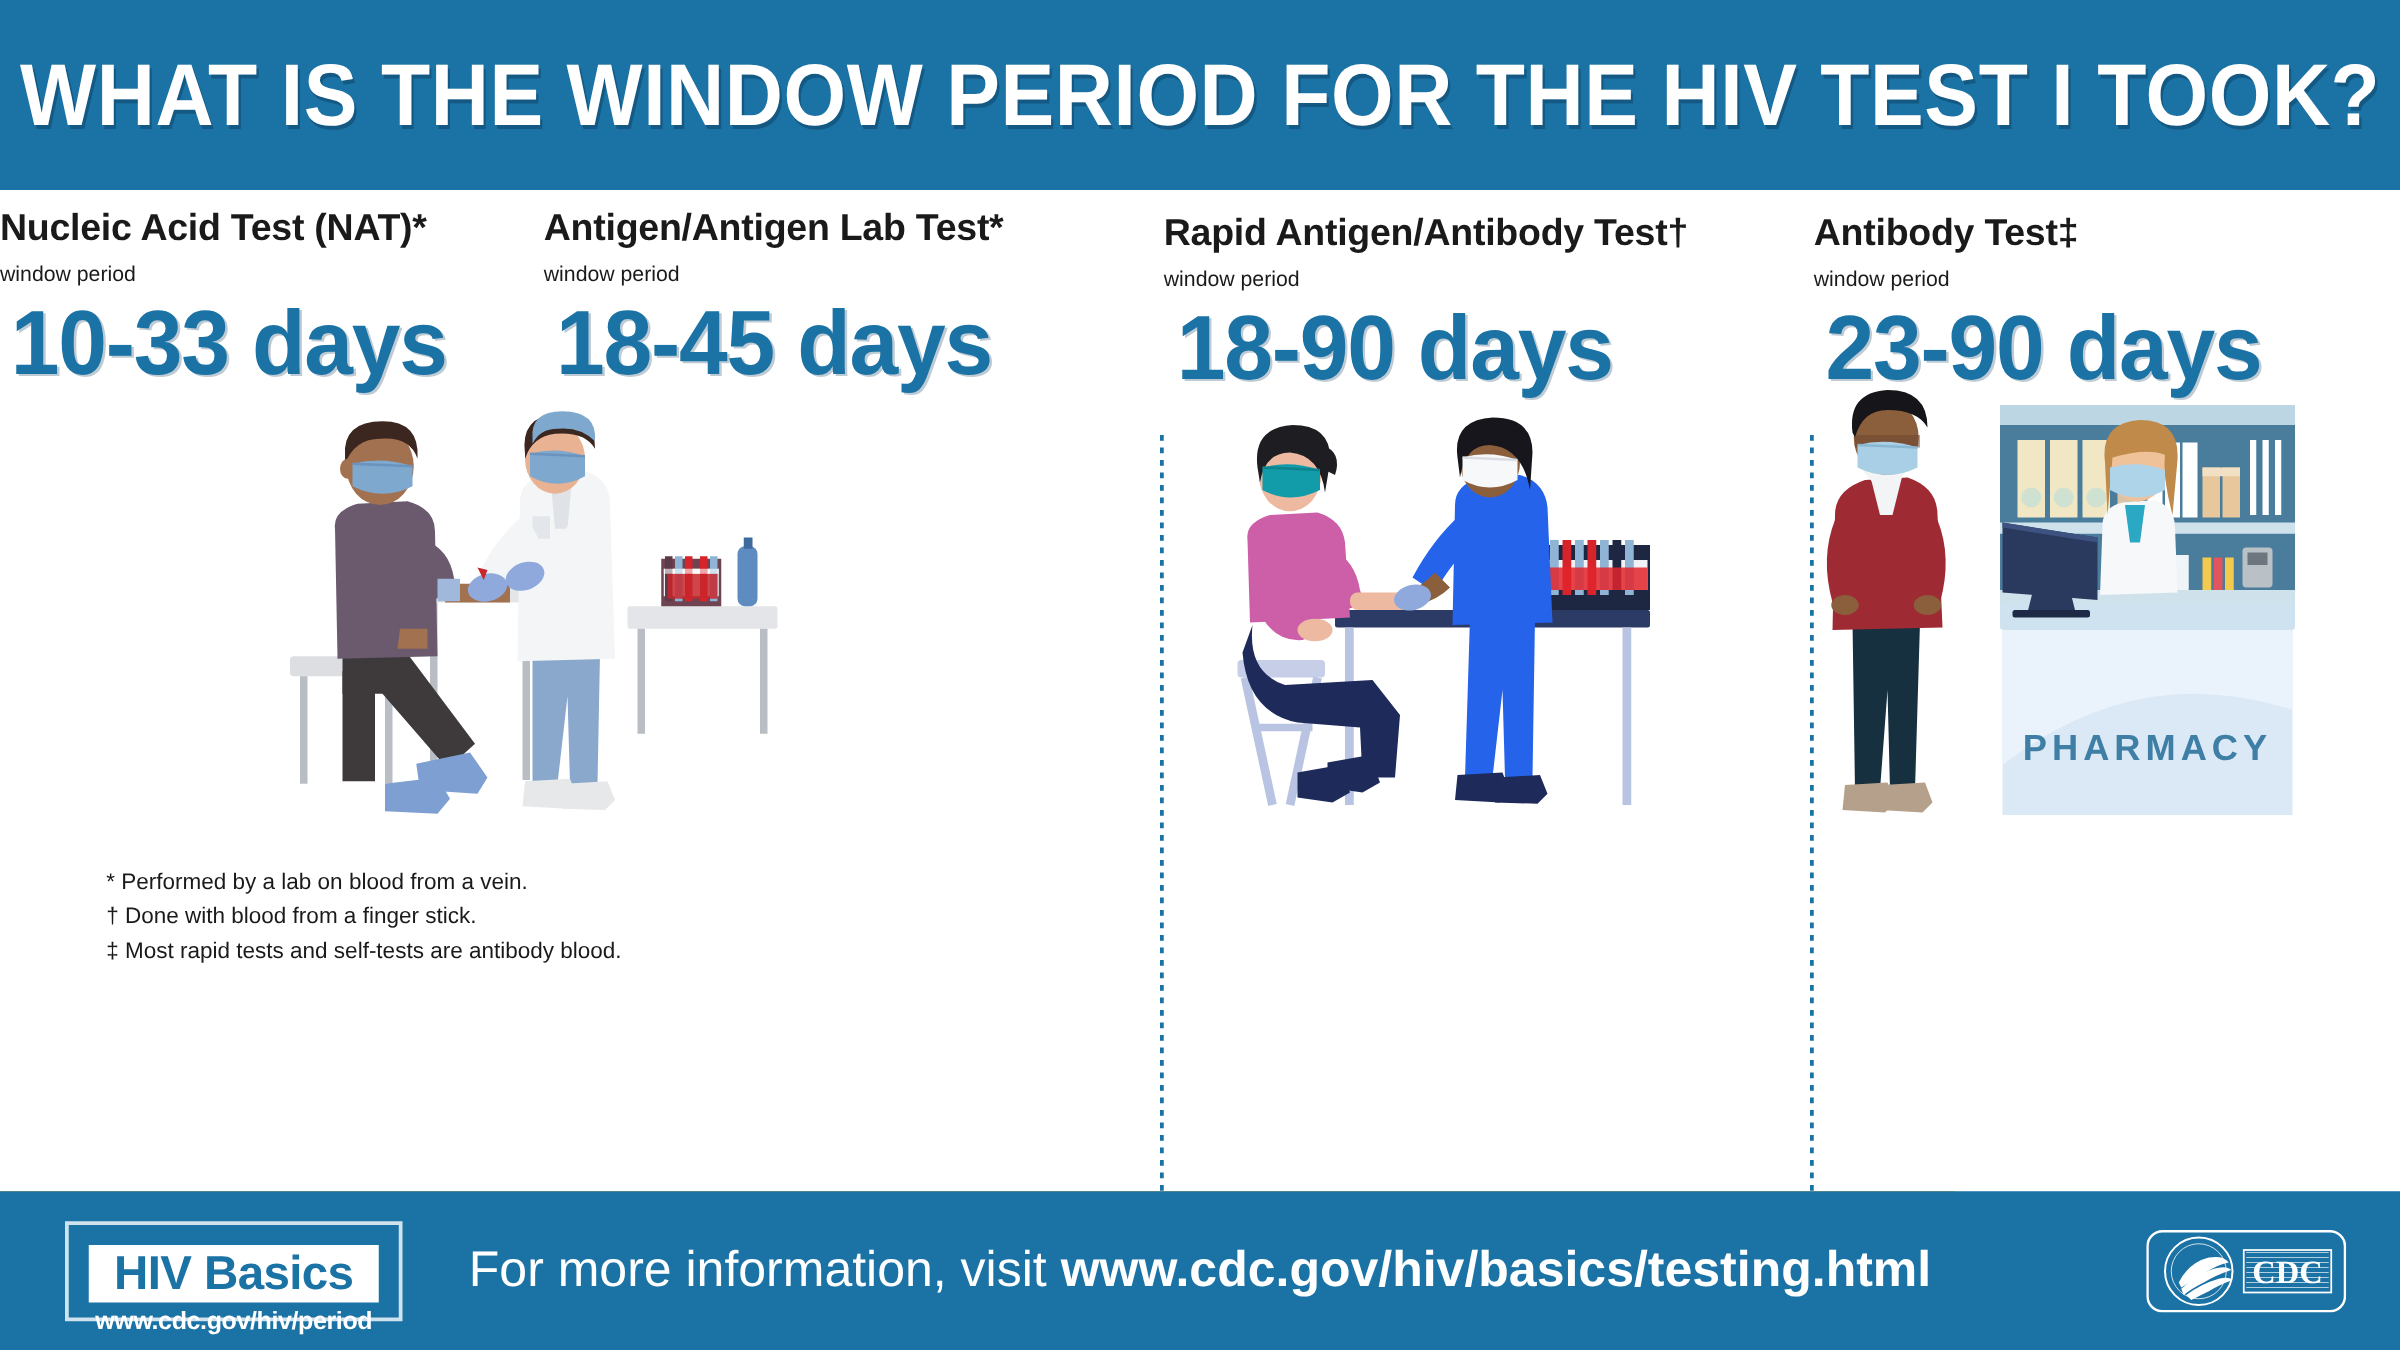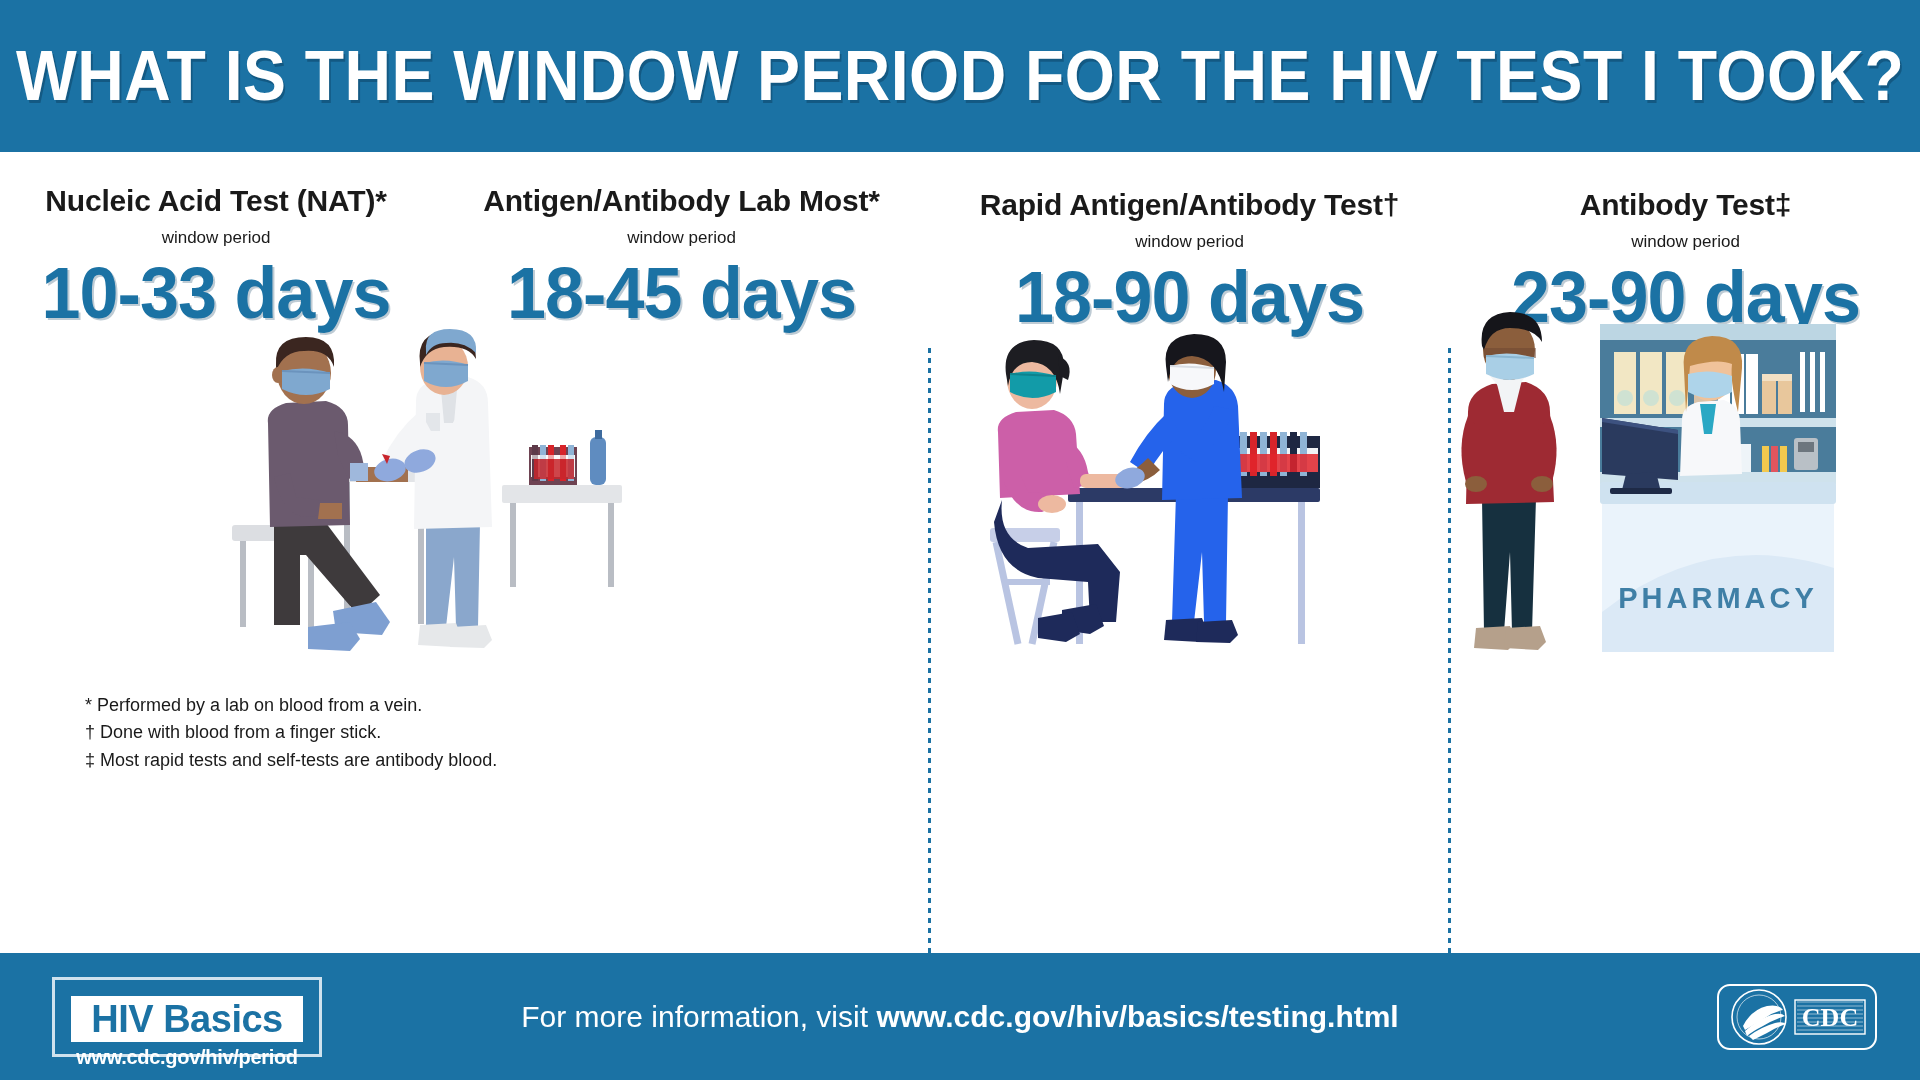--- a/index.html
+++ b/index.html
@@ -25,21 +25,21 @@
 
   .divider {
     position:absolute; top:196px; width:3px;
     background-image: linear-gradient(to bottom, #1b72a4 0 5px, rgba(0,0,0,0) 5px 10px);
     background-size:3px 10px; background-repeat:repeat-y;
   }
   #divider-1 { left:432px; height:160px; }
   #divider-2 { left:928px; height:625px; }
   #divider-3 { left:1448px; height:625px; }
 
-  .col { position:absolute; top:0; text-align:center;margin-top:18px; }
+  .col { position:absolute; top:0; text-align:left; }
   #col-1 { left:0px;    width:432px; }
   #col-2 { left:435px;  width:493px; }
   #col-3 { left:931px;  width:517px; }
   #col-4 { left:1451px; width:469px; }
 
   .col-title {
     font-family:"Liberation Sans Narrow","Liberation Sans",sans-serif;
     font-weight:bold; font-size:30px; color:#1a1a1a; line-height:1.1;
     white-space:nowrap; letter-spacing:-0.2px;
   }
@@ -93,21 +93,21 @@
     line-height:1; padding-top:5px; letter-spacing:-0.3px;
     font-family:"Liberation Sans", sans-serif;
   }
   #footer-cta {
     position:absolute; left:0; top:0; width:1920px; height:127px;
     display:flex; align-items:center; justify-content:center;
     pointer-events:none;
   }
   #footer-cta-inner {
     font-family:"Liberation Sans Narrow","Liberation Sans",sans-serif;
-    font-size:30px; color:#ffffff; white-space:nowrap; pointer-events:auto;text-align:center;
+    font-size:40px; color:#ffffff; white-space:nowrap; pointer-events:auto;text-align:center;
   }
   #footer-cta-url { font-weight:bold; }
 
   #cdc-logo { position:absolute; left:1717px; top:31px; width:160px; height:66px; }
 </style>
 </head>
 <body>
 
 <div id="page">
 
@@ -121,21 +121,21 @@
     <div class="divider" id="divider-2"></div>
     <div class="divider" id="divider-3"></div>
 
     <div class="col" id="col-1">
       <div class="col-title">Nucleic Acid Test (NAT)*</div>
       <div class="col-sub">window period</div>
       <div class="col-value">10-33 days</div>
     </div>
 
     <div class="col" id="col-2">
-      <div class="col-title">Antigen/Antibody Lab Most*</div>
+      <div class="col-title">Antigen/Antigen Lab Test*</div>
       <div class="col-sub">window period</div>
       <div class="col-value">18-45 days</div>
     </div>
 
     <div class="col" id="col-3">
       <div class="col-title">Rapid Antigen/Antibody Test†</div>
       <div class="col-sub">window period</div>
       <div class="col-value">18-90 days</div>
     </div>
 

